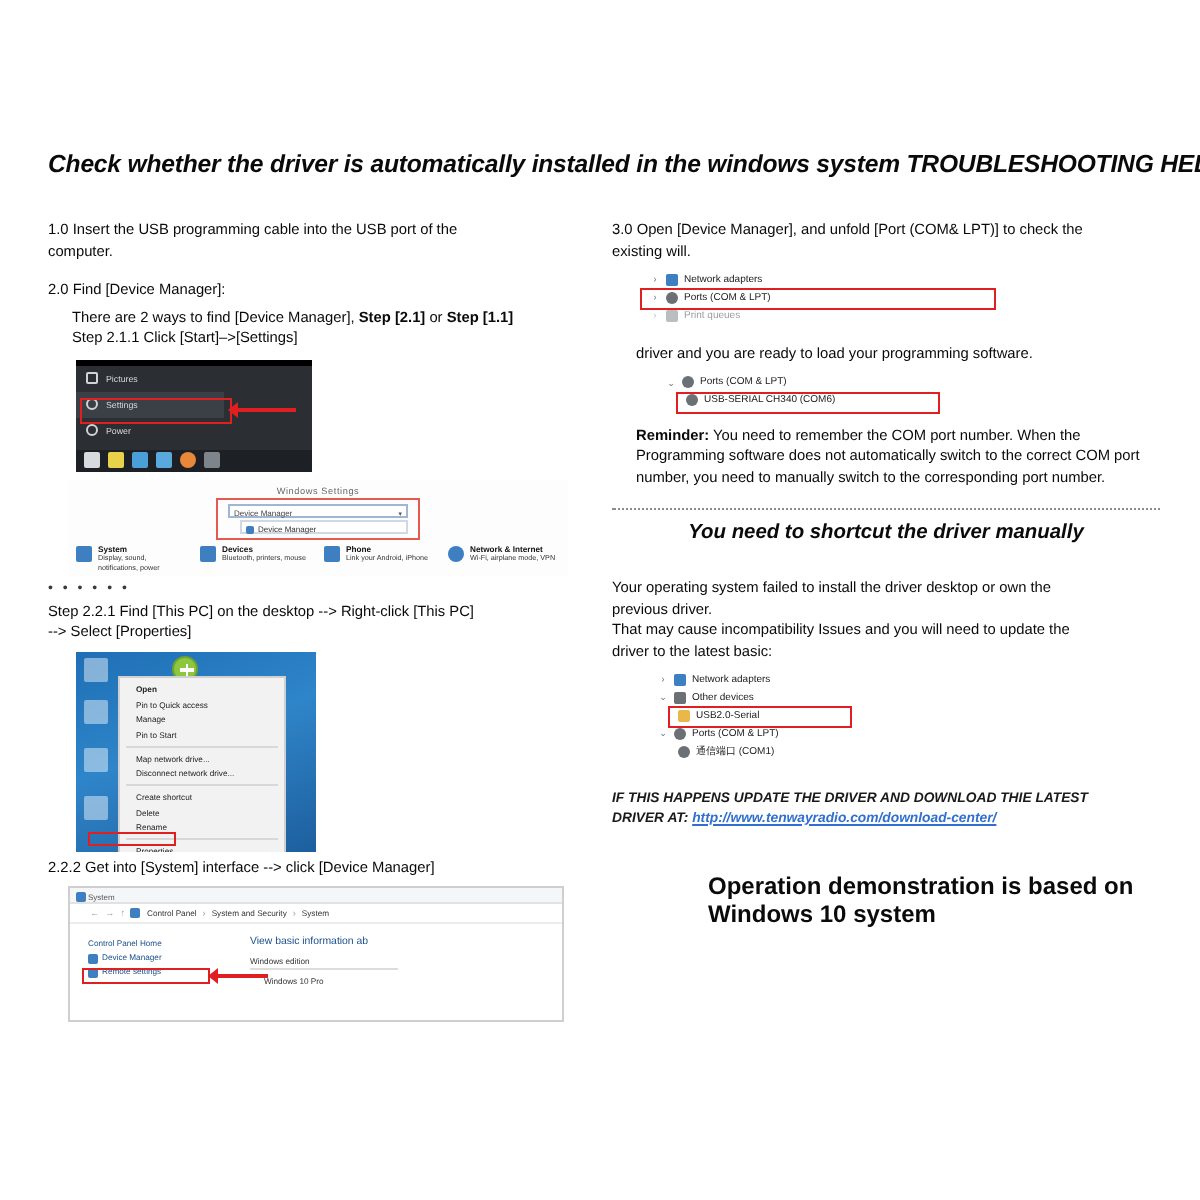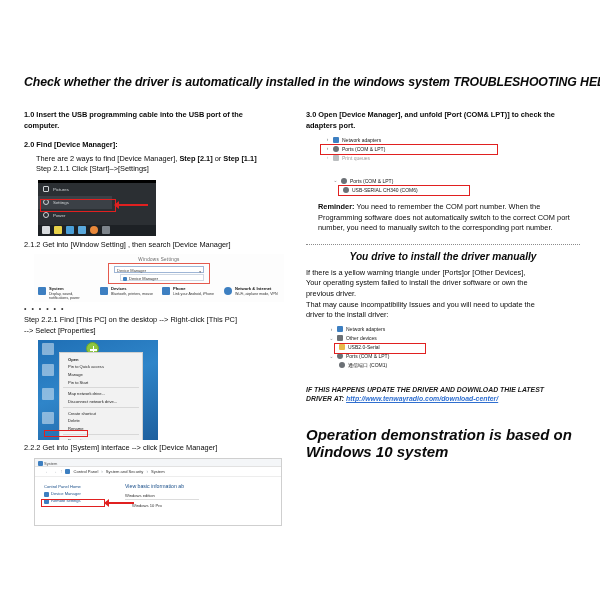--- a/index.html
+++ b/index.html
@@ -17,21 +17,21 @@
   .title {
     position:absolute; left:24px; top:75px; width:556px;
     font-size:12.3px; font-weight:bold; font-style:italic;
     letter-spacing:-0.1px; white-space:nowrap;
   }
 
   
   .col-left  { position:absolute; left:24px;  top:110px; width:262px; }
   .col-right { position:absolute; left:306px; top:110px; width:274px; }
 
-  .h-step { font-size:7.4px; font-weight:bold; line-height:10.5px; margin:0 0 3px 0; }
+  .h-step { font-size:7.4px; font-weight:normal; line-height:10.5px; margin:0 0 3px 0; }
   .p      { font-size:7.4px; line-height:10.6px; margin:0; }
   .indent { padding-left:12px; }
   .b      { font-weight:bold;text-align:center; }
   .sp6    { height:6px; }
   .sp10   { height:10px; }
   .sp3    { height:3px; }
 
   .dots { font-size:7px; letter-spacing:1.5px; color:#3a3a3a; line-height:8px; margin:3px 0 2px 0; }
 
   .hr-dotted {
@@ -41,22 +41,23 @@
   .subhead {
     font-size:10.2px; font-weight:bold; font-style:italic;
     text-align:center; margin:2px 0 6px 0;
   }
   .footnote {
     font-size:6.9px; font-style:italic; font-weight:bold;
     line-height:9.4px; color:#1a1a1a;
   }
   .footnote a { color:#2f6fd0; text-decoration:underline; }
   .closing {
-    font-size:15px; font-weight:bold; font-style:italic;
+    font-size:12px; font-weight:bold; 
     margin-top:22px;
+    margin-left:48px;
   }
 
   
   .shot { position:relative; overflow:hidden; }
 
   
   .startmenu {
     width:118px; height:56px; background:#2b2f33;
     margin:5px 0 4px 14px; position:relative;
     border-top:3px solid #000;
@@ -245,21 +246,20 @@
       <div class="sm-taskbar">
         <span class="tb-ico" style="background:#d8dbde"></span>
         <span class="tb-ico" style="background:#e8d24a"></span>
         <span class="tb-ico" style="background:#4a9fd8"></span>
         <span class="tb-ico" style="background:#5aa9dd"></span>
         <span class="tb-ico" style="background:#e8883a;border-radius:50%"></span>
         <span class="tb-ico" style="background:#7d848b"></span>
       </div>
     </div>
 
-    <div class="p">2.1.2 Get into [Window Setting] , then search [Device Manager]</div>
 
     <div class="settings shot">
       <div class="st-title">Windows Settings</div>
       <div class="st-redbox"></div>
       <div class="st-search" title="Find a setting">Device Manager
         <span class="st-caret">▾</span>
       </div>
       <div class="st-sugg">Device Manager</div>
       <div class="st-tiles">
         <div class="st-tile">
@@ -343,21 +343,21 @@
       <div class="sw-redbox"></div>
       <div class="sw-arrow"></div>
     </div>
 
   </div>
 
   <div class="col-right">
 
     <div class="h-step">
       <span>3.0 Open [Device Manager], and unfold [Port (COM&amp; LPT)] to check the</span><br>
-      <span>adapters port.</span>
+      <span>existing will.</span>
     </div>
 
     <div class="tree shot" style="height:29px">
       <div class="tr lvl1">
         <span class="chev">›</span>
         <span class="ico" style="background:#3d7fc1"></span>
         <span>Network adapters</span>
       </div>
       <div class="tr lvl1">
         <span class="chev">›</span>
@@ -367,20 +367,21 @@
       <div class="tr lvl1 faded">
         <span class="chev">›</span>
         <span class="ico" style="background:#6b7075"></span>
         <span>Print queues</span>
       </div>
       <div class="redbox" style="left:4px; top:9px; width:178px; height:11px;"></div>
     </div>
 
     <div class="sp6"></div>
 
+    <div class="p indent">driver and you are ready to load your programming software.</div>
 
     <div class="tree shot" style="height:21px; margin-left:18px">
       <div class="tr lvl1">
         <span class="chev">⌄</span>
         <span class="ico" style="background:#6b7075;border-radius:50%"></span>
         <span>Ports (COM &amp; LPT)</span>
       </div>
       <div class="tr lvl2">
         <span class="ico" style="background:#6b7075;border-radius:50%"></span>
         <span>USB-SERIAL CH340 (COM6)</span>
@@ -389,28 +390,28 @@
     </div>
 
     <div class="sp3"></div>
 
     <div class="p indent">
       <span class="b">Reminder:</span><span> You need to remember the COM port number. When the Programming software does not automatically switch to the correct COM port number, you need to manually switch to the corresponding port number.</span>
     </div>
 
     <hr class="hr-dotted">
 
-    <div class="subhead">You drive to install the driver manually</div>
+    <div class="subhead">You need to shortcut the driver manually</div>
 
     <div class="p">
-      <span>If there is a yellow warning triangle under [Ports]or [Other Devices],</span><br>
-      <span>Your operating system failed to install the driver software or own the</span><br>
+      <br>
+      <span>Your operating system failed to install the driver desktop or own the</span><br>
       <span>previous driver.</span><br>
       <span>That may cause incompatibility Issues and you will need to update the</span><br>
-      <span>driver to the install driver:</span>
+      <span>driver to the latest basic:</span>
     </div>
 
     <div class="tree shot" style="height:48px; margin-left:14px">
       <div class="tr lvl1">
         <span class="chev">›</span>
         <span class="ico" style="background:#3d7fc1"></span>
         <span>Network adapters</span>
       </div>
       <div class="tr lvl1">
         <span class="chev">⌄</span>

